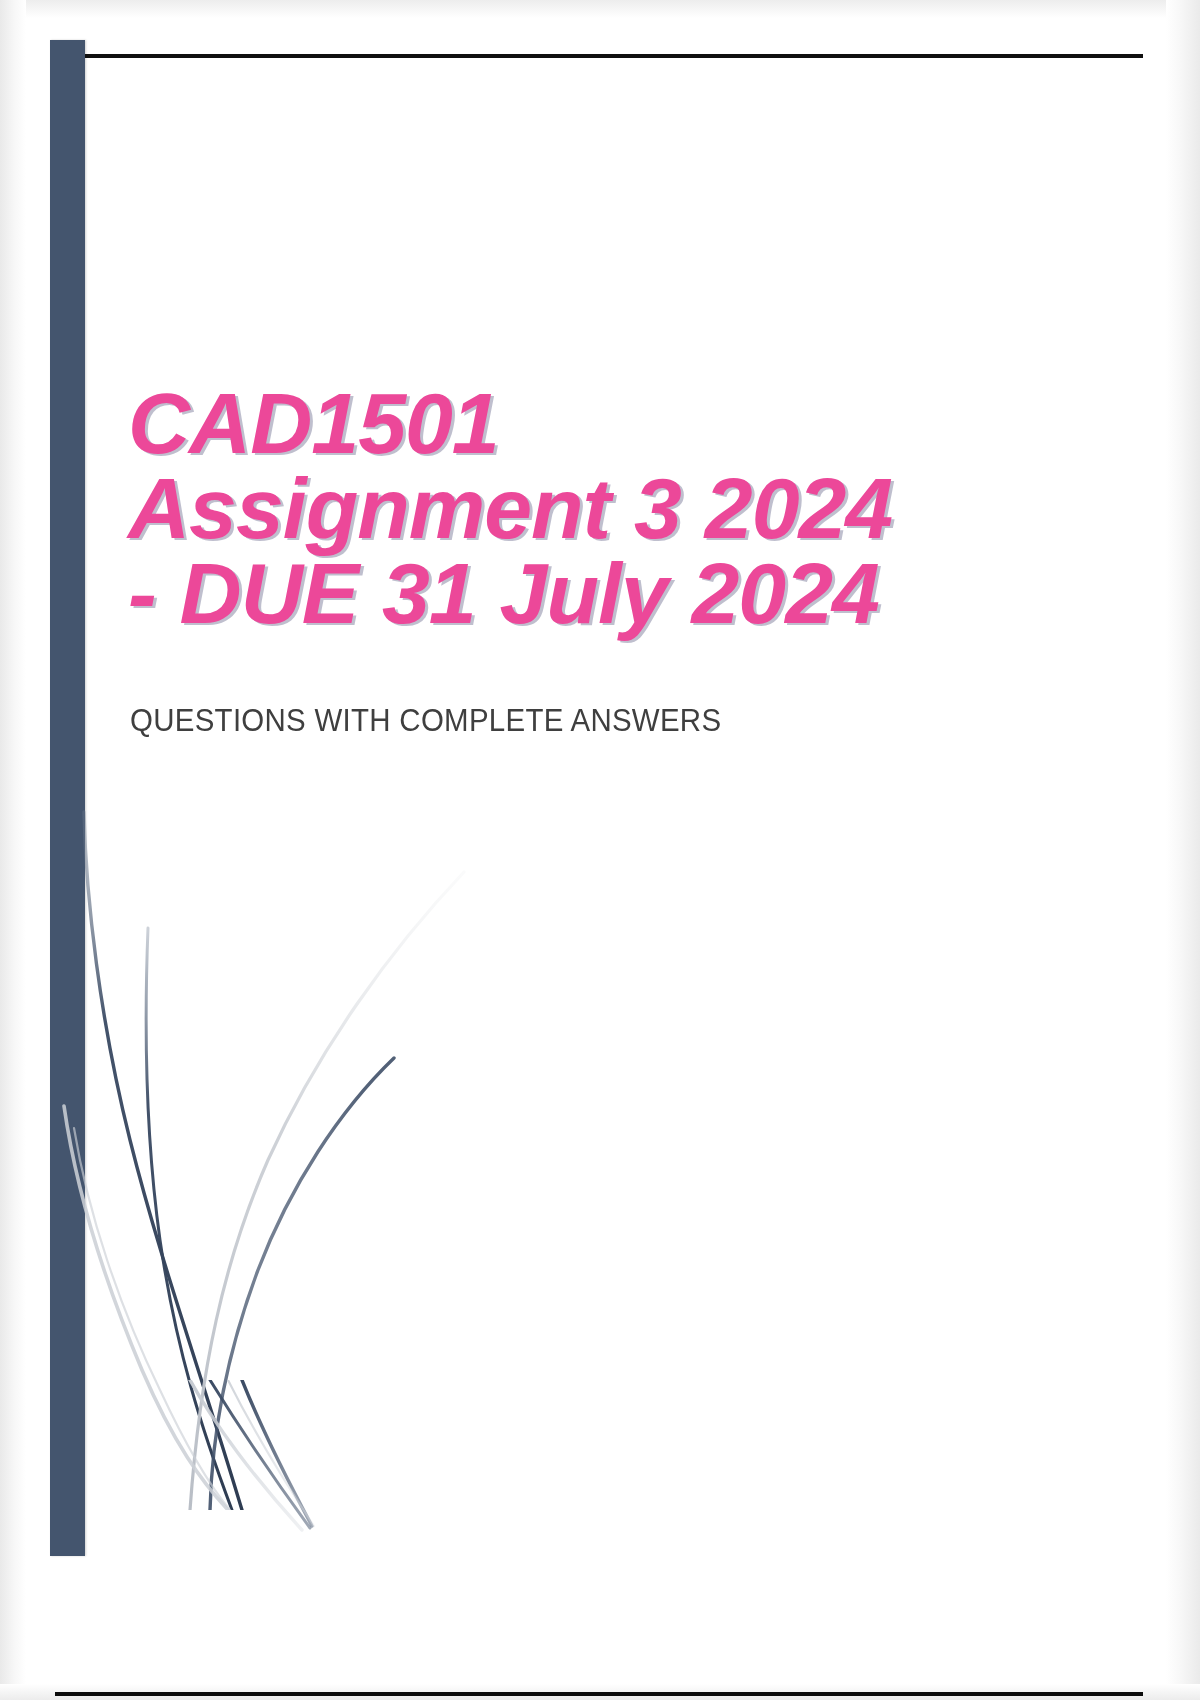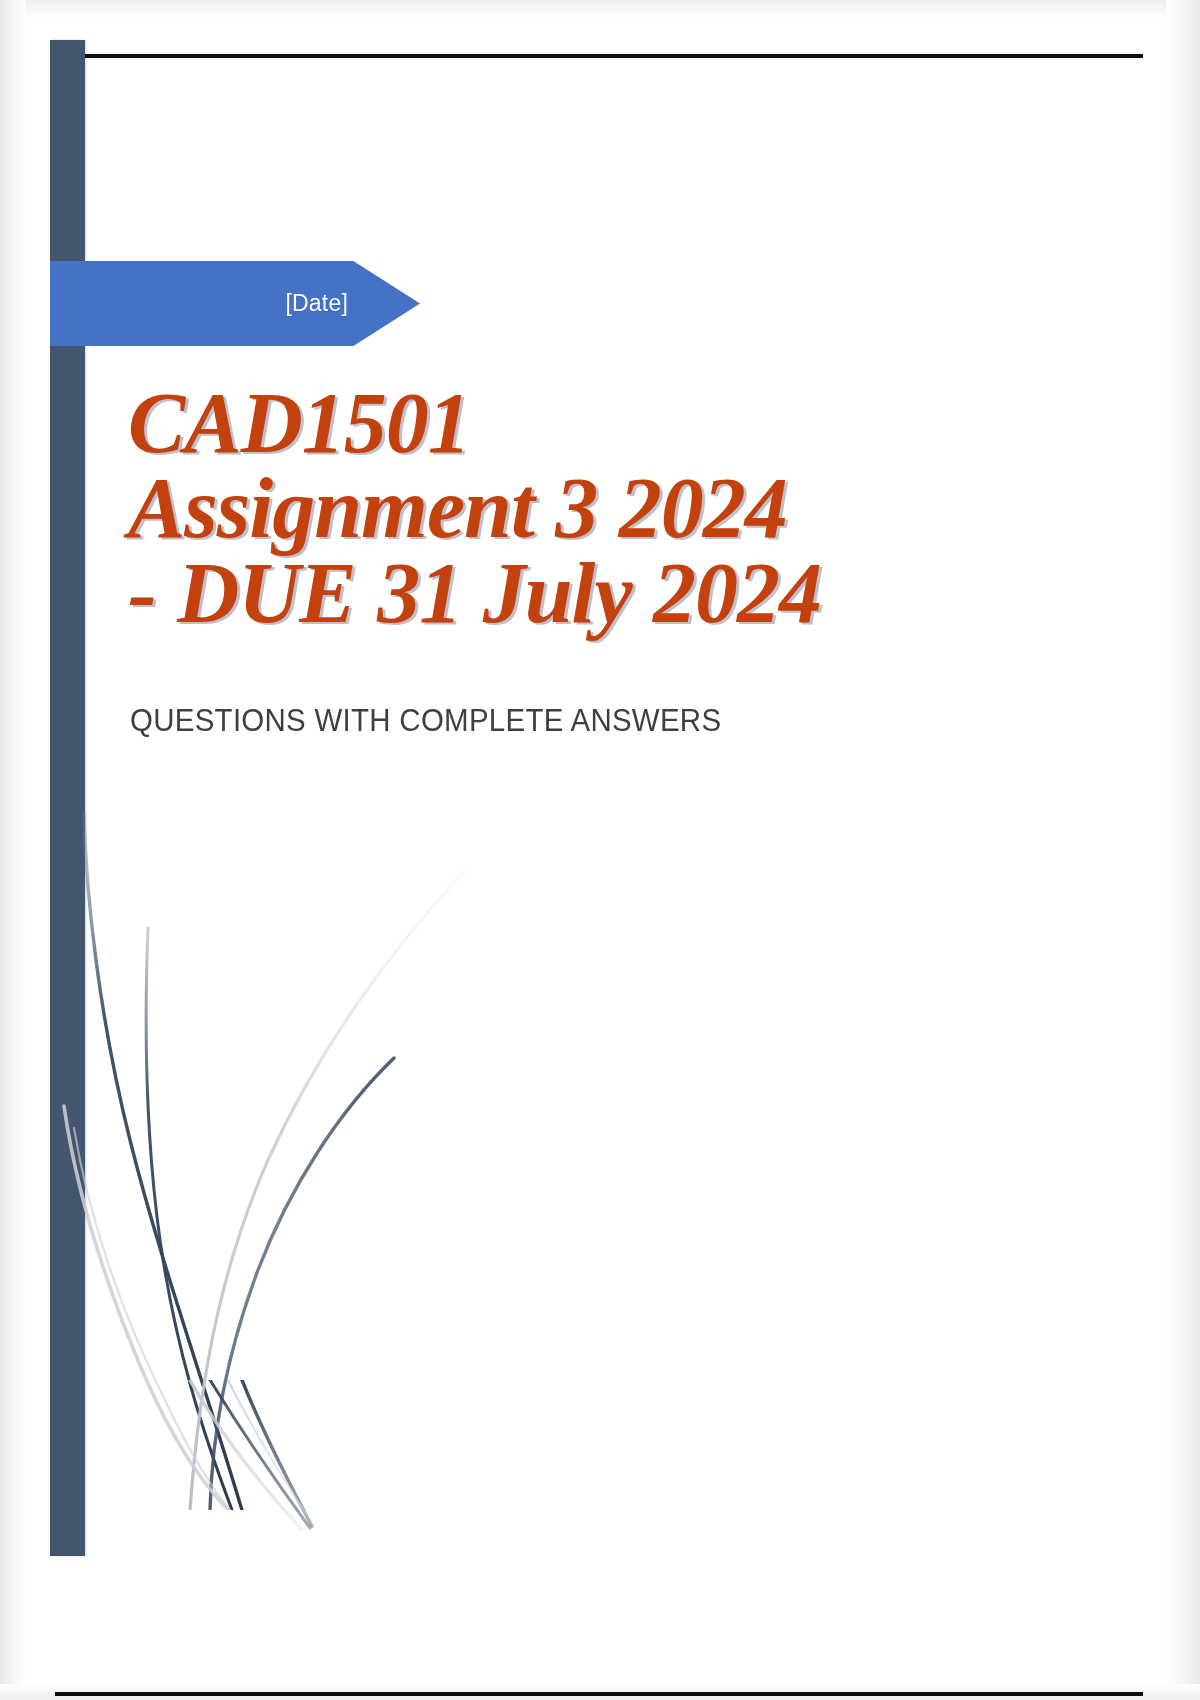--- a/index.html
+++ b/index.html
@@ -111,27 +111,27 @@
 
   
   .title-block {
     position: absolute;
     left: 128px;
     top: 381px;
     width: 940px;
   }
   .doc-title {
     margin: 0;
-    font-family: Liberation Serif, serif;
+    font-family: Liberation Sans, sans-serif;
     font-style: italic;
     font-weight: bold;
     font-size: 86px;
     line-height: 0.99;
     letter-spacing: -1px;
-    color: #c2410c;
+    color: #ec4899;
     text-shadow: 3px 2px 0px rgba(43,43,94,0.30);
     white-space: pre-line;
     word-spacing: 1px;
   }
 
   .doc-subtitle {
     position: absolute;
     left: 130px;
     top: 703px;
     margin: 0;
@@ -163,23 +163,20 @@
 
   <div class="edge-shade-top"></div>
   <div class="edge-shade-left"></div>
   <div class="edge-shade-right"></div>
   <div class="edge-shade-bottom"></div>
 
   <div class="rule-top"></div>
 
   <div class="side-bar"></div>
 
-  <div class="date-banner">
-    <span class="date-banner-text">[Date]</span>
-  </div>
 
   <div class="title-block">
     <h1 class="doc-title">CAD1501
 Assignment 3 2024
 - DUE 31 July 2024</h1>
   </div>
 
   <p class="doc-subtitle">QUESTIONS WITH COMPLETE ANSWERS</p>
 
   <div class="whisp">

